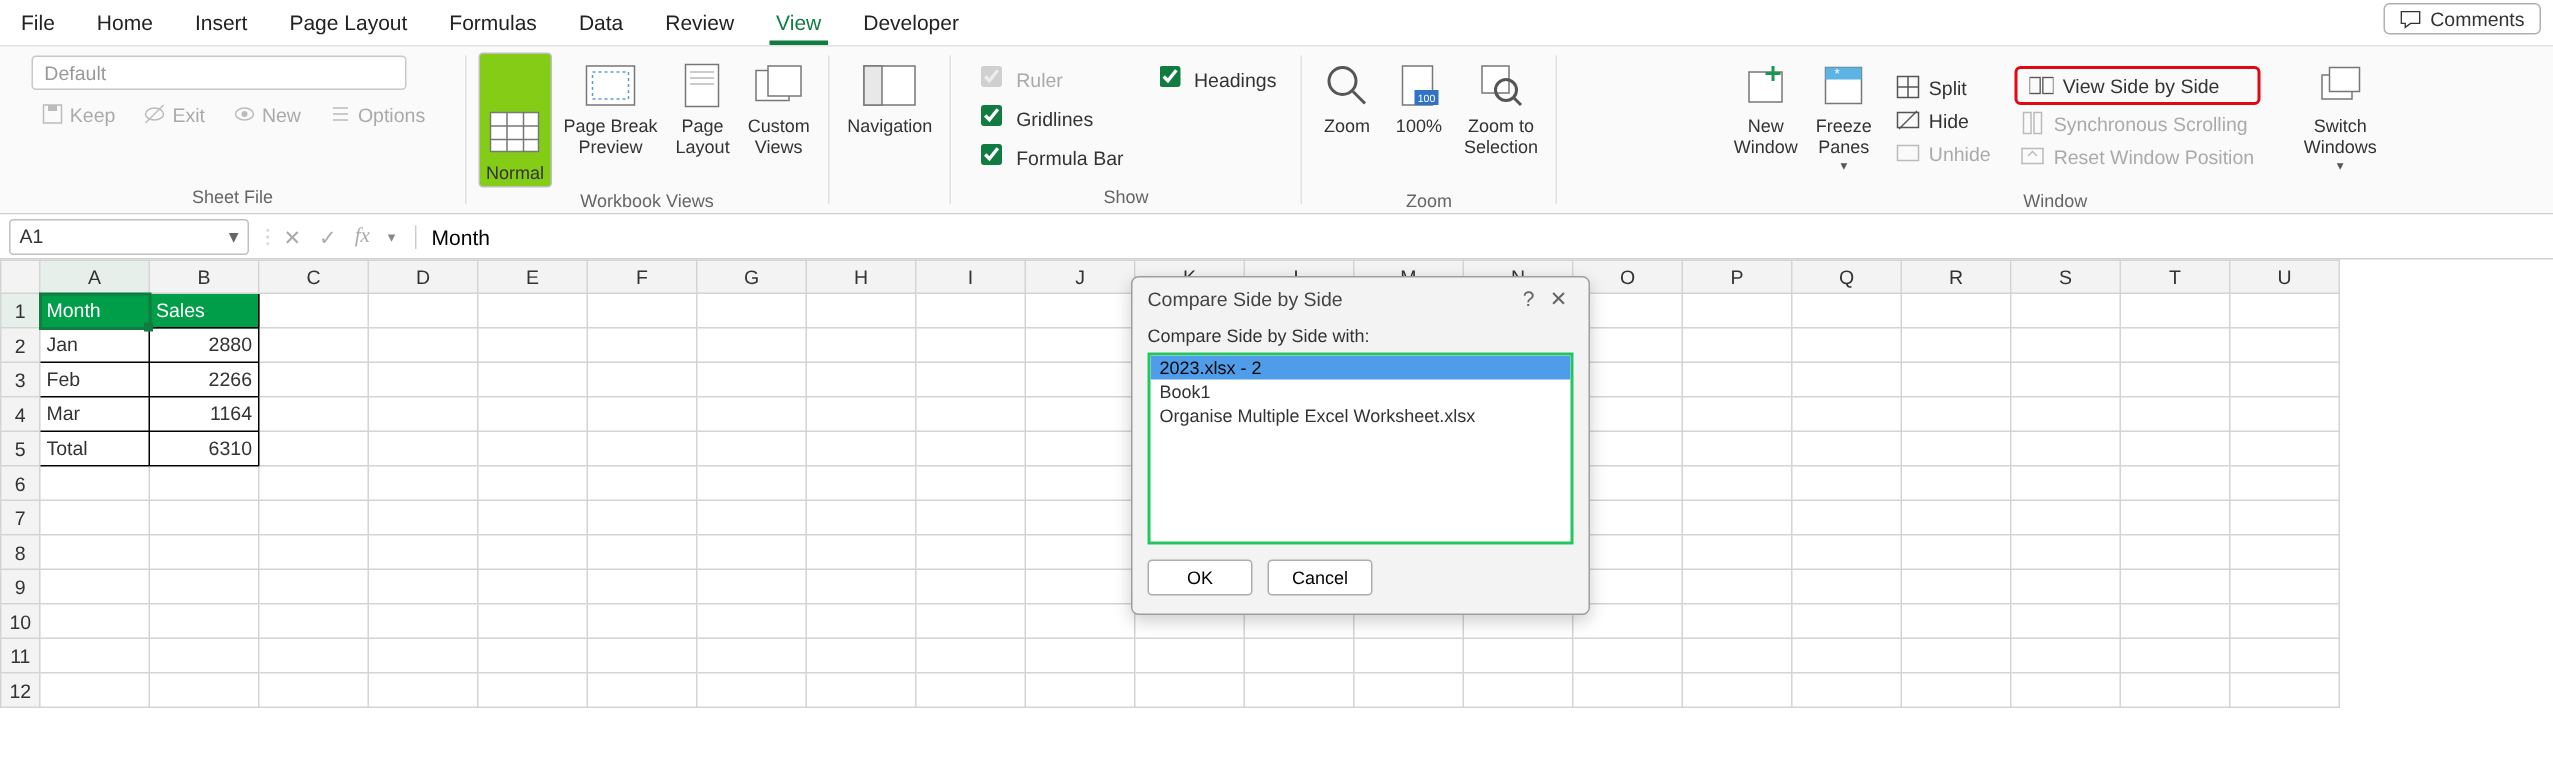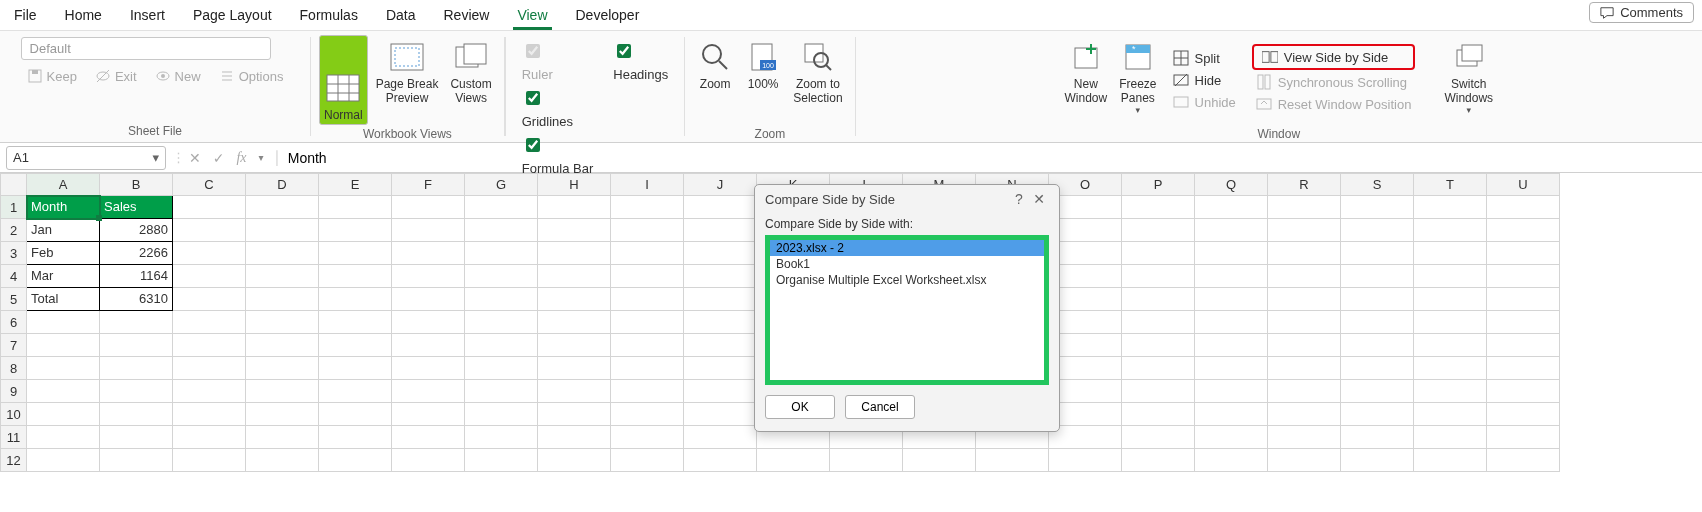--- a/index.html
+++ b/index.html
@@ -116,21 +116,21 @@
     cursor: default;
     border-radius: 3px;
     height: 90px;
     justify-content: flex-start;
   }
   .big-btn.pressed { background: #84cc16; border: 1px solid #c0c0c0; justify-content: flex-end; }
   .big-btn .ico { width: 36px; height: 36px; margin: 2px 0; display:flex; align-items:center; justify-content:center; color:#444; }
   .big-btn .lbl { line-height: 14px; }
 
   .checklist { display:flex; flex-direction:column; gap:6px; padding:6px 10px; justify-content:center; }
-  .chk { display:flex; align-items:flex-start; gap:6px; font-size:13px; color:#333;flex-direction:column; }
+  .chk { display:flex; align-items:flex-end; gap:6px; font-size:13px; color:#333; }
   .chk input { width:14px; height:14px; accent-color:#107c41; }
   .chk.disabled { color:#aaa; }
   .chk.disabled input { accent-color:#aaa; }
 
   .stack { display:flex; flex-direction:column; gap:2px; padding:2px 6px; justify-content:center; height:90px; }
   .srow { display:flex; align-items:center; gap:6px; font-size:13px; color:#333; padding:2px 4px; border-radius:3px; }
   .srow svg { width:16px; height:16px; flex-shrink:0; }
   .srow.disabled { color:#aaa; }
   .srow.highlight { border:2px solid #e30613; border-radius:4px; padding:3px 8px; }
 
@@ -218,23 +218,23 @@
     font-size:13px;
     color:#444;
     display:flex;
     align-items:center;
   }
   .dlg-title .sp { flex:1; }
   .dlg-title .btnx { width:20px; text-align:center; color:#666; font-size:14px; }
   .dlg-body { padding:4px 10px 8px; }
   .dlg-body .label { margin-bottom:4px; color:#333; }
   .listbox {
-    border:5px solid #22c55e;
+    border:2px solid #22c55e;
     background:#fff;
-    height:150px;
+    height:128px;
     overflow:auto;
     margin-bottom:10px;
   }
   .listbox .item { padding:1px 6px; font-size:12px; color:#333; }
   .listbox .item.sel { background:#4f9de8; color:#000; }
   .dlg-btns { display:flex; justify-content:flex-start; gap:10px; padding-right:2px; padding-bottom:4px; }
   .dlg-btns button {
     width:70px; height:24px;
     background:#fff;
     border:1px solid #adadad;
@@ -320,33 +320,57 @@
             <svg width="34" height="28" viewBox="0 0 34 28">
               <rect x="1" y="1" width="32" height="26" fill="#fff" stroke="#777"></rect>
               <rect x="5" y="5" width="24" height="18" fill="none" stroke="#5b9bd5" stroke-dasharray="2 2"></rect>
             </svg>
           </div>
         <div class="lbl" style="white-space:pre">Page Break
 Preview</div>
       </div>
       <div class="big-btn">
         <div class="ico">
+            <svg width="28" height="30" viewBox="0 0 28 30">
+              <rect x="3" y="1" width="22" height="28" fill="#fff" stroke="#777"></rect>
+              <path stroke="#bbb" d="M6 6h16M6 10h16M6 14h16"></path>
+            </svg>
+          </div>
+        <div class="lbl" style="white-space:pre">Page
+Layout</div>
+      </div>
+      <div class="big-btn">
+        <div class="ico">
             <svg width="32" height="28" viewBox="0 0 32 28">
               <rect x="1" y="4" width="22" height="20" fill="#fff" stroke="#777"></rect>
               <rect x="9" y="1" width="22" height="20" fill="#fff" stroke="#777"></rect>
             </svg>
           </div>
         <div class="lbl" style="white-space:pre">Custom
 Views</div>
       </div>
     </div>
     <div class="group-label">Workbook Views</div>
   </div>
   <div class="group-sep"></div>
 
+  <div class="group">
+    <div class="group-body">
+      <div class="big-btn">
+        <div class="ico">
+            <svg width="36" height="28" viewBox="0 0 36 28">
+              <rect x="1" y="1" width="34" height="26" fill="#fff" stroke="#777"></rect>
+              <rect x="1" y="1" width="12" height="26" fill="#e8e8e8" stroke="#777"></rect>
+            </svg>
+          </div>
+        <div class="lbl">Navigation</div>
+      </div>
+    </div>
+    <div class="group-label"></div>
+  </div>
   <div class="group-sep"></div>
 
   <div class="group">
     <div class="group-body">
       <div class="checklist">
         <label class="chk disabled">
             <input type="checkbox" checked="" disabled="" style="">
             <span>Ruler</span>
           </label>
         <label class="chk">

